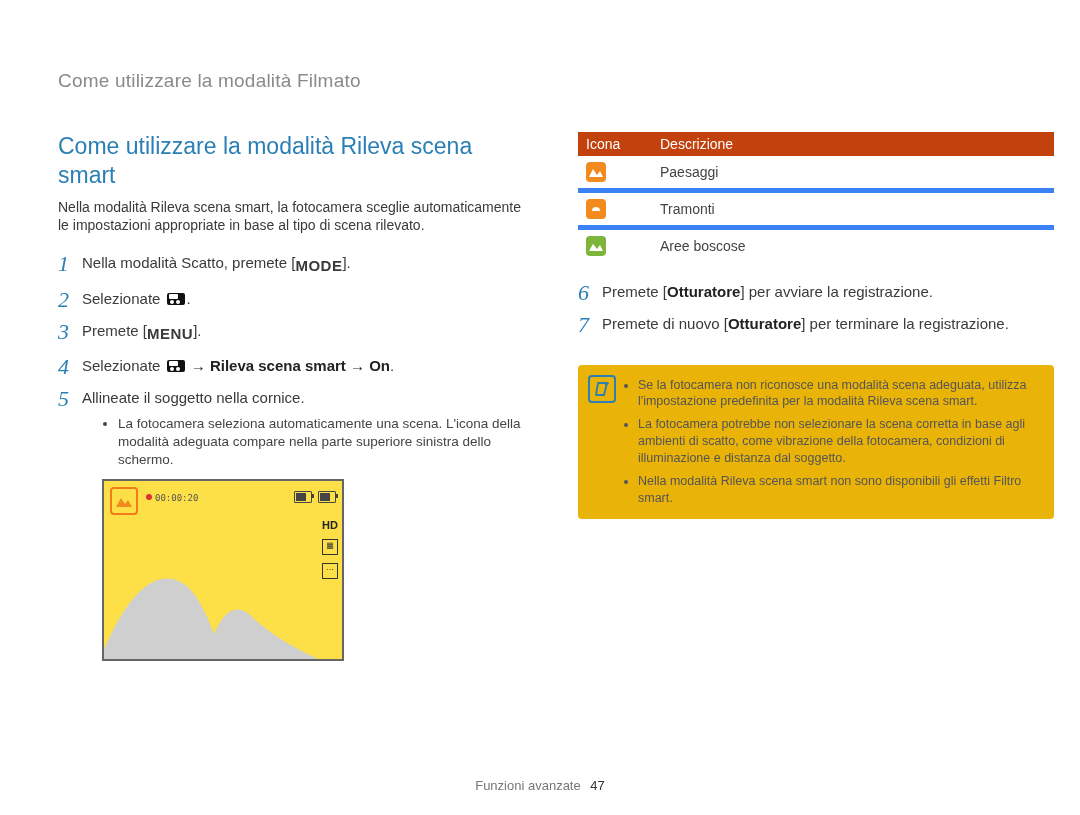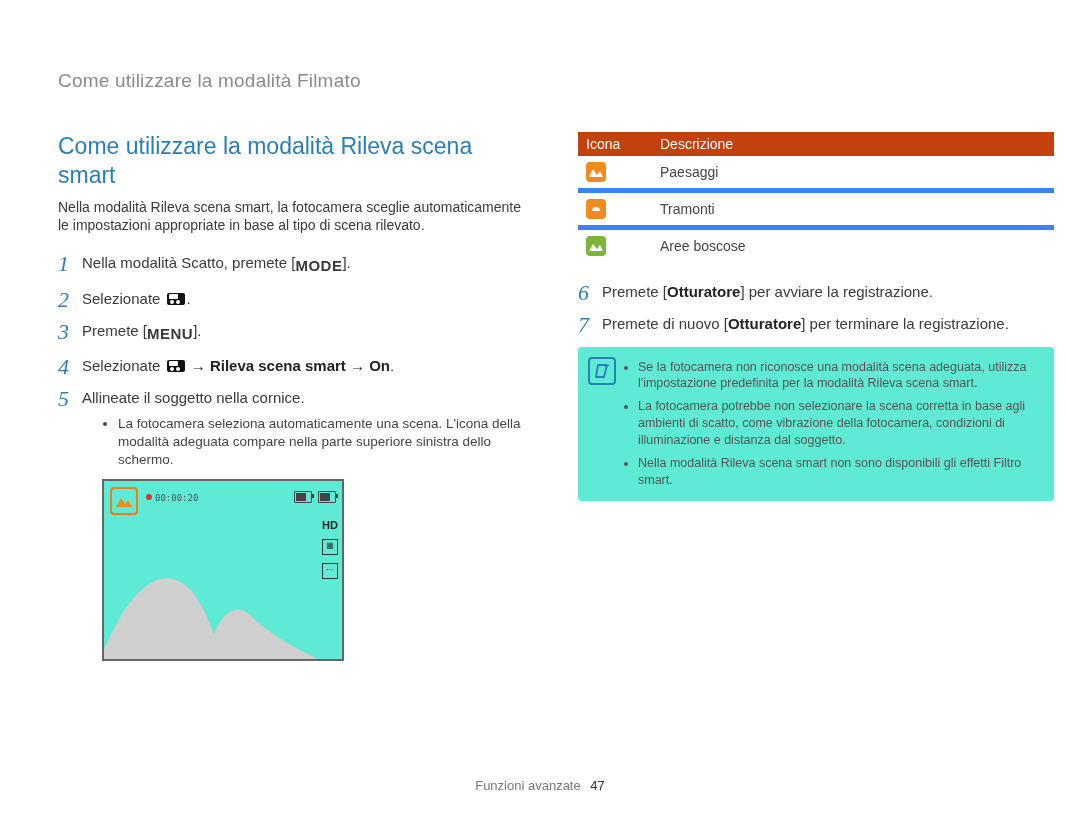--- a/index.html
+++ b/index.html
@@ -13,21 +13,21 @@
   ol.steps>li{position:relative;padding:0 0 12px 24px;}
   ol.steps>li::before{counter-increment:step;content:counter(step);position:absolute;left:0;top:-2px;color:#2a7fb5;font-style:italic;font-family:Georgia,'Times New Roman',serif;font-size:22px;font-weight:400;}
   .step-text{font-size:15px;line-height:1.35;color:#3a3a3a;}
   .kbd{display:inline-flex;align-items:center;vertical-align:-3px;}
   .kbd-label{font-weight:900;font-size:15px;letter-spacing:.5px;}
   .videoicon{display:inline-block;width:18px;height:12px;vertical-align:-1px;background:#111;border-radius:2px;position:relative;margin:0 2px;}
   .videoicon::before{content:"";position:absolute;width:9px;height:5px;background:#fff;border-radius:1px;top:1px;left:2px;}
   .videoicon::after{content:"";position:absolute;width:4px;height:4px;background:#fff;border-radius:50%;bottom:1px;left:3px;box-shadow:6px 0 0 #fff;}
   .sub-bullet{list-style:disc;padding-left:36px;margin:6px 0 10px 0;}
   .sub-bullet li{font-size:13.5px;line-height:1.35;color:#444;}
-  .camera-preview{border:2px solid #666;width:238px;height:178px;margin:10px 0 0 20px;position:relative;background:#5eead4;overflow:hidden;}
+  .camera-preview{border:2px solid #666;width:238px;height:178px;margin:10px 0 0 20px;position:relative;background:#fde047;overflow:hidden;}
   .cp-top{position:absolute;top:6px;left:6px;right:6px;height:24px;}
   .cp-badge{position:absolute;top:0;left:0;width:24px;height:24px;border:2px solid #f07c1a;border-radius:4px;display:flex;align-items:center;justify-content:center;}
   .cp-badge svg{display:block;}
   .cp-rec{position:absolute;top:6px;left:36px;font-size:9px;color:#555;font-family:monospace;}
   .cp-rec::before{content:"";display:inline-block;width:6px;height:6px;border-radius:50%;background:#d33;margin-right:3px;vertical-align:1px;}
   .cp-right{position:absolute;top:4px;right:0;display:flex;gap:6px;}
   .cp-batt{width:16px;height:10px;border:1px solid #444;border-radius:1px;position:relative;}
   .cp-batt::after{content:"";position:absolute;right:-3px;top:2px;width:2px;height:4px;background:#444;}
   .cp-batt i{position:absolute;left:1px;top:1px;bottom:1px;width:10px;background:#444;}
   .cp-side{position:absolute;right:4px;top:38px;display:flex;flex-direction:column;gap:8px;align-items:center;}
@@ -40,21 +40,21 @@
   table.icon-table th{background:#c2410c;color:#fff;font-weight:400;text-align:left;padding:4px 8px;}
   table.icon-table th:first-child{width:58px;}
   table.icon-table td{border-bottom:5px solid #3b82f6;padding:6px 8px;color:#444;vertical-align:middle;}
   table.icon-table tr:last-child td{border-bottom:none;}
   .sc-icon{display:inline-flex;width:20px;height:20px;border-radius:4px;align-items:center;justify-content:center;}
   .sc-orange{background:#f28a1e;}
   .sc-orange2{background:#f28a1e;}
   .sc-blue{background:#2aa7d6;}
   .sc-green{background:#7db43a;}
   
-  .note{background:#5eead4;border-radius:4px;padding:12px 14px 12px 46px;position:relative;}
+  .note{background:#eab308;border-radius:4px;padding:12px 14px 12px 46px;position:relative;margin-top:18px;}
   .note-badge{position:absolute;left:10px;top:10px;width:24px;height:24px;border:2px solid #2a7fb5;border-radius:4px;display:flex;align-items:center;justify-content:center;}
   .note ul{list-style:disc;margin:0;padding-left:14px;}
   .note li{font-size:12.5px;line-height:1.35;color:#555;margin-bottom:6px;}
   .note li:last-child{margin-bottom:0;}
   .footer{position:absolute;left:0;right:0;bottom:22px;text-align:center;font-size:13px;color:#777;}
   .footer .pn{color:#333;margin-left:6px;}
   b{font-weight:700;color:#222;}
 </style>
 </head>
 <body>

